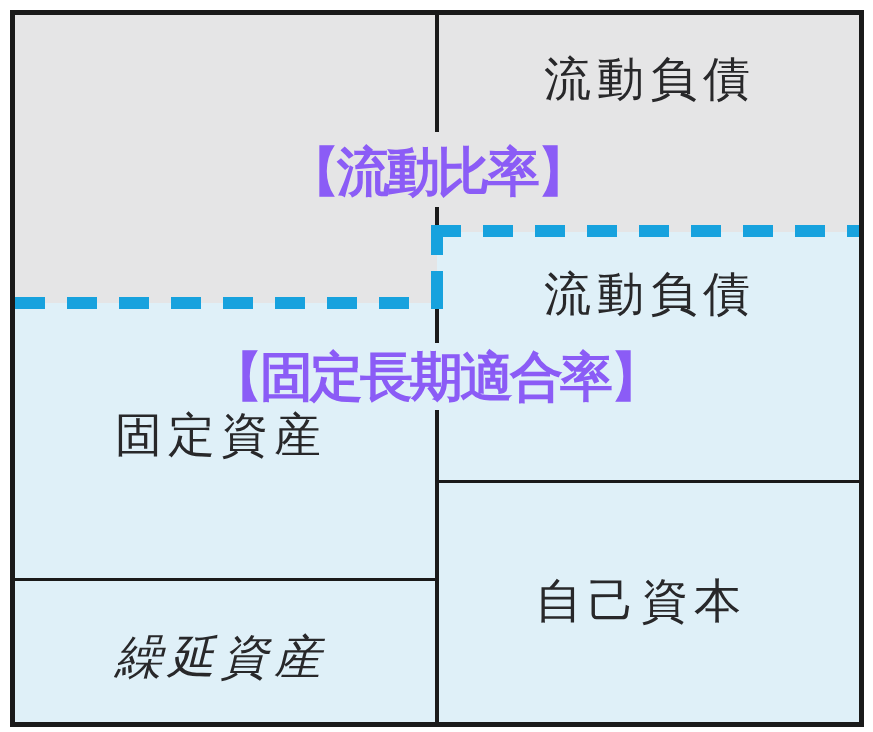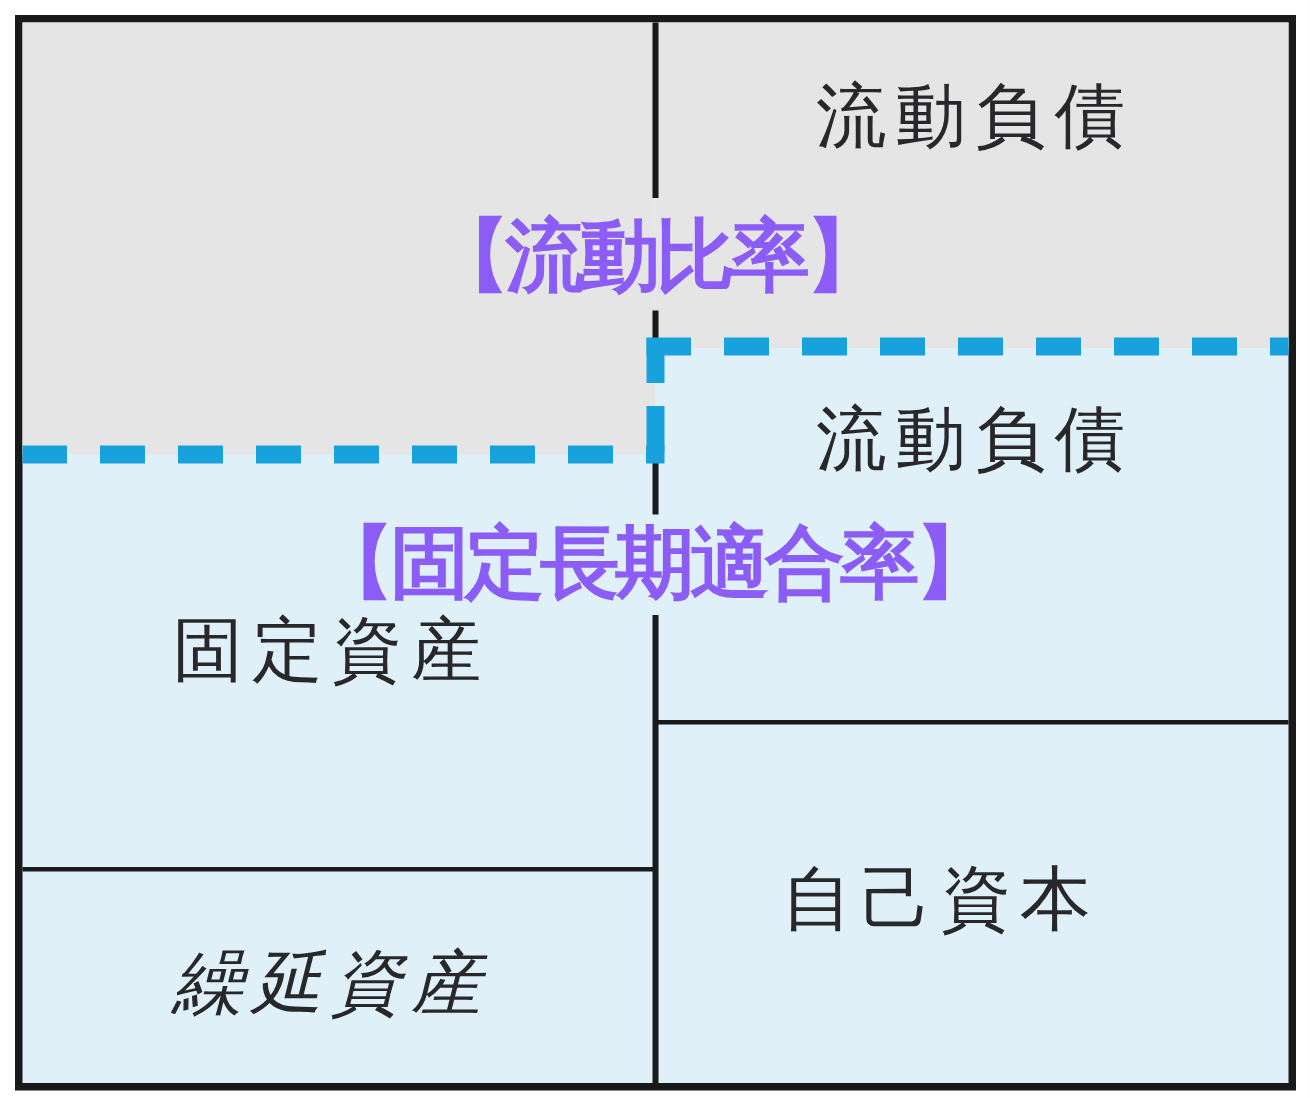--- a/index.html
+++ b/index.html
@@ -97,21 +97,21 @@
     letter-spacing: -3px;
     color: #8b5cf6;
     line-height: 1;
   }
   .pos-current-assets      { left: 206px; top: 64px;  }
   .pos-current-liabilities { left: 635px; top: 64px;  }
   .pos-current-ratio       { left: 422px; top: 156px; }
   .pos-fixed-liabilities   { left: 635px; top: 279px; }
   .pos-fixed-lt-ratio      { left: 420px; top: 361px; }
   .pos-fixed-assets        { left: 206px; top: 420px; }
-  .pos-equity              { left: 612px; top: 586px; }
+  .pos-equity              { left: 626px; top: 586px; }
   .pos-deferred-assets     { left: 206px; top: 642px; font-style: italic; }
 </style>
 </head>
 <body>
 
 <div class="page">
   <div class="frame">
 
     <div class="gray-left"></div>
     <div class="gray-right"></div>

